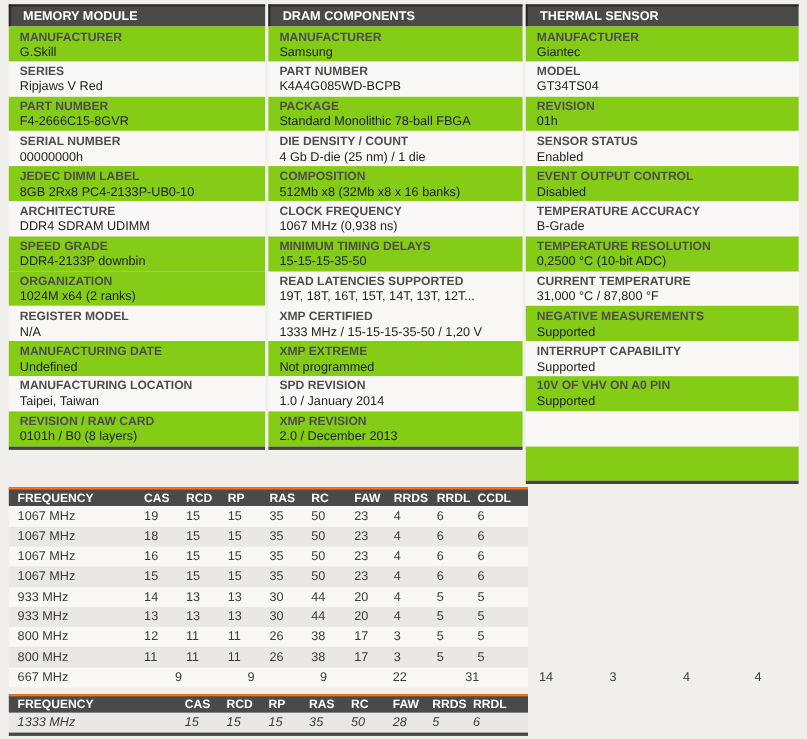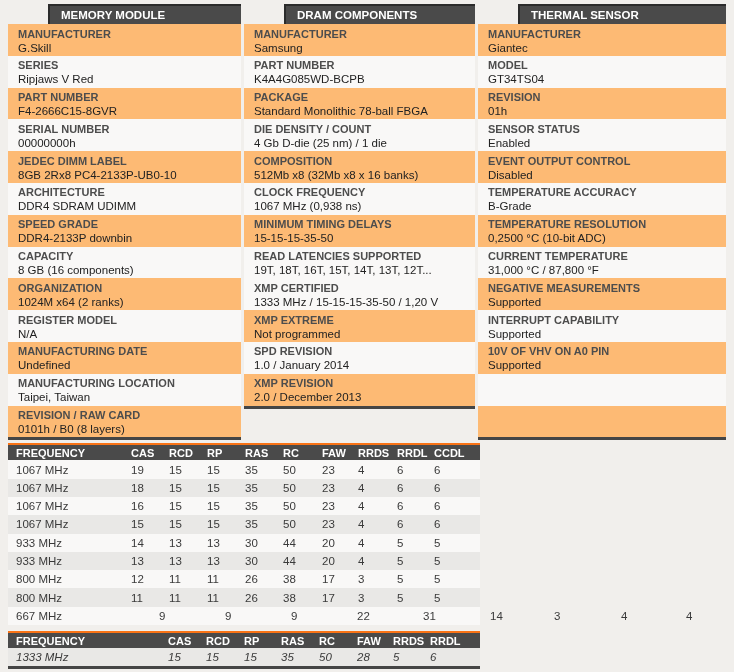--- a/index.html
+++ b/index.html
@@ -17,27 +17,26 @@
   .col.w1{width:233px;}
   .col.w2{width:231px;}
   .col.w3{width:248px;}
   .col-hd{
     height:20px;box-sizing:border-box;
     background:#4a4a4a;
     border-top:2px solid #2b2b2b;border-left:2px solid #2b2b2b;
     color:#ffffff;font-weight:bold;font-size:11.5px;
     display:flex;align-items:center;padding-left:11px;
     white-space:nowrap;
-    margin-left:40px;
   }
   .pair{
     height:31.8px;box-sizing:border-box;
     padding:2.5px 4px 0 10px;overflow:hidden;
   }
-  .pair.odd{background:#fdba74;}
+  .pair.odd{background:#84cc16;}
   .pair.even{background:#f9f8f7;}
   .lbl{
     font-size:11px;font-weight:bold;color:#4d4d4d;
     line-height:14px;white-space:nowrap;
   }
   .val{
     font-size:11.5px;color:#222222;
     line-height:14.5px;white-space:nowrap;
   }
   .col-ft{height:3px;background:#454545;}
@@ -98,24 +97,20 @@
   <div class="pair even">
     <div class="lbl">ARCHITECTURE</div>
     <div class="val">DDR4 SDRAM UDIMM</div>
   </div>
 
   <div class="pair odd">
     <div class="lbl">SPEED GRADE</div>
     <div class="val">DDR4-2133P downbin</div>
   </div>
 
-  <div class="pair even">
-    <div class="lbl">CAPACITY</div>
-    <div class="val">8 GB (16 components)</div>
-  </div>
 
   <div class="pair odd">
     <div class="lbl">ORGANIZATION</div>
     <div class="val">1024M x64 (2 ranks)</div>
   </div>
 
   <div class="pair even">
     <div class="lbl">REGISTER MODEL</div>
     <div class="val">N/A</div>
   </div>

